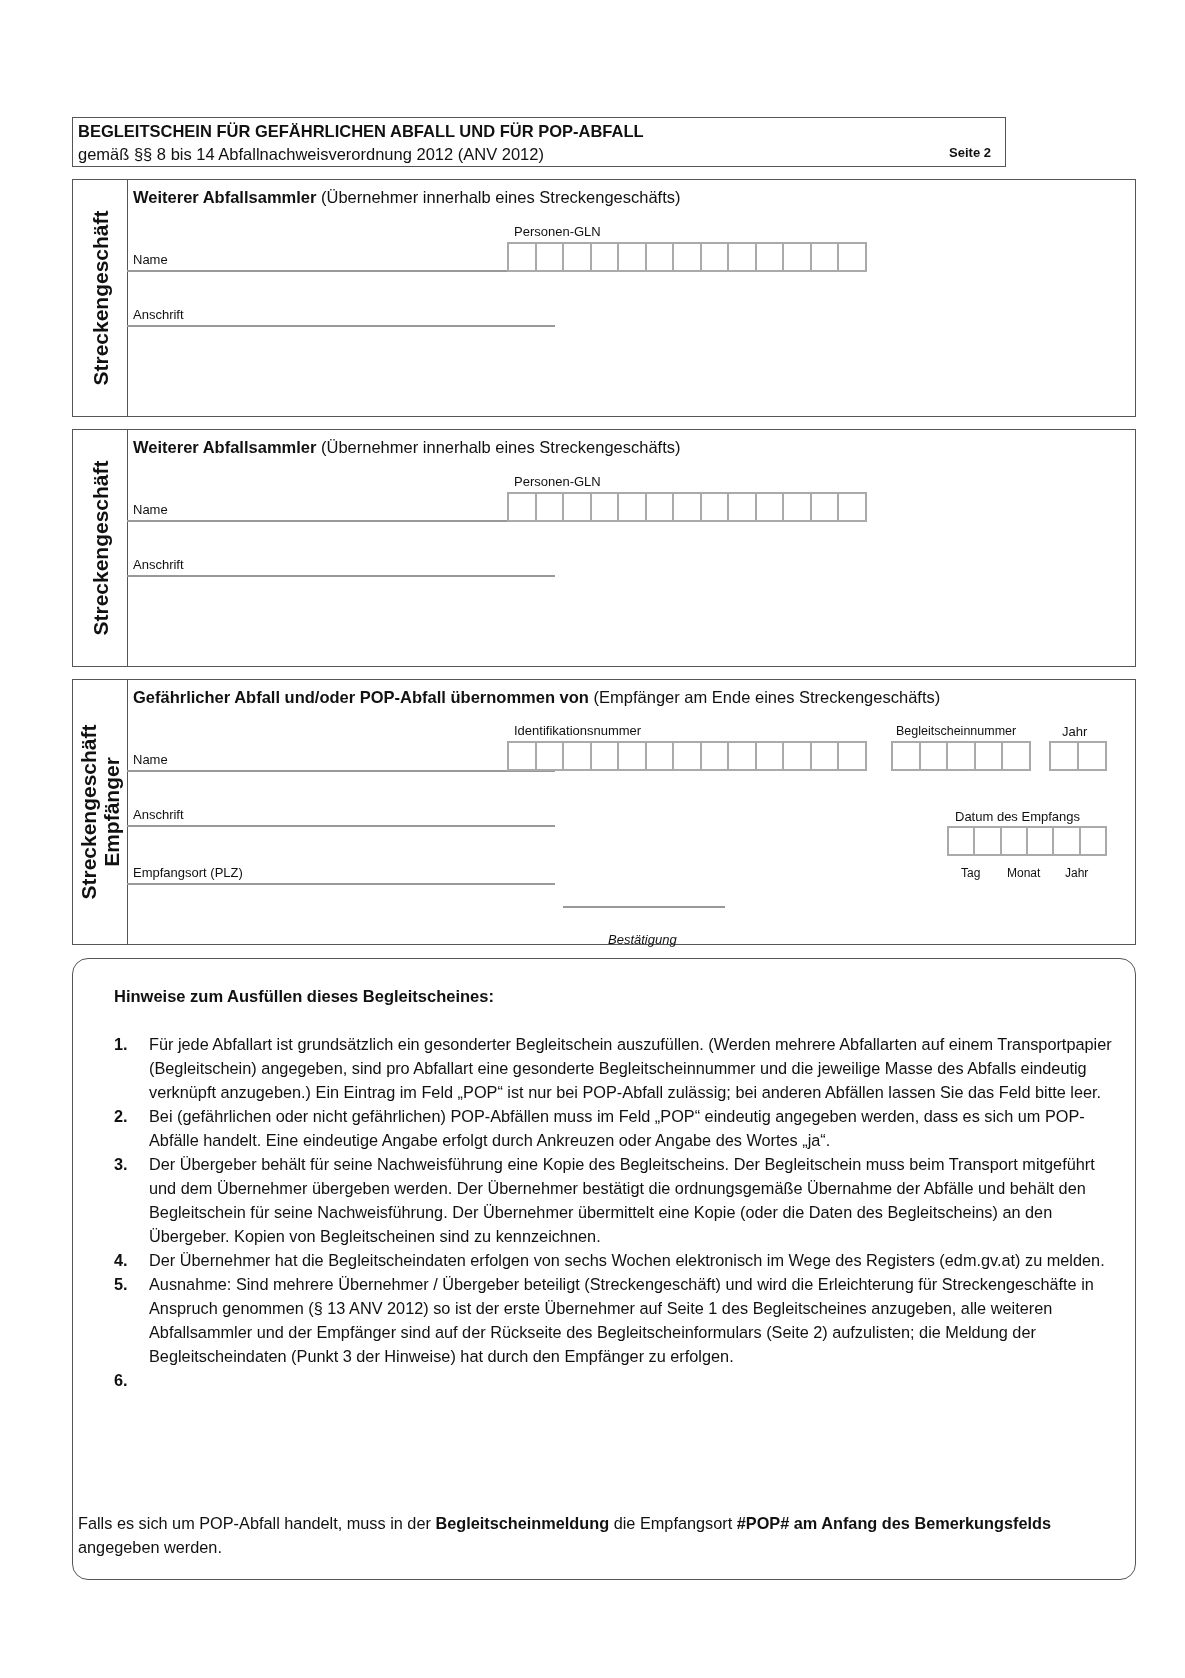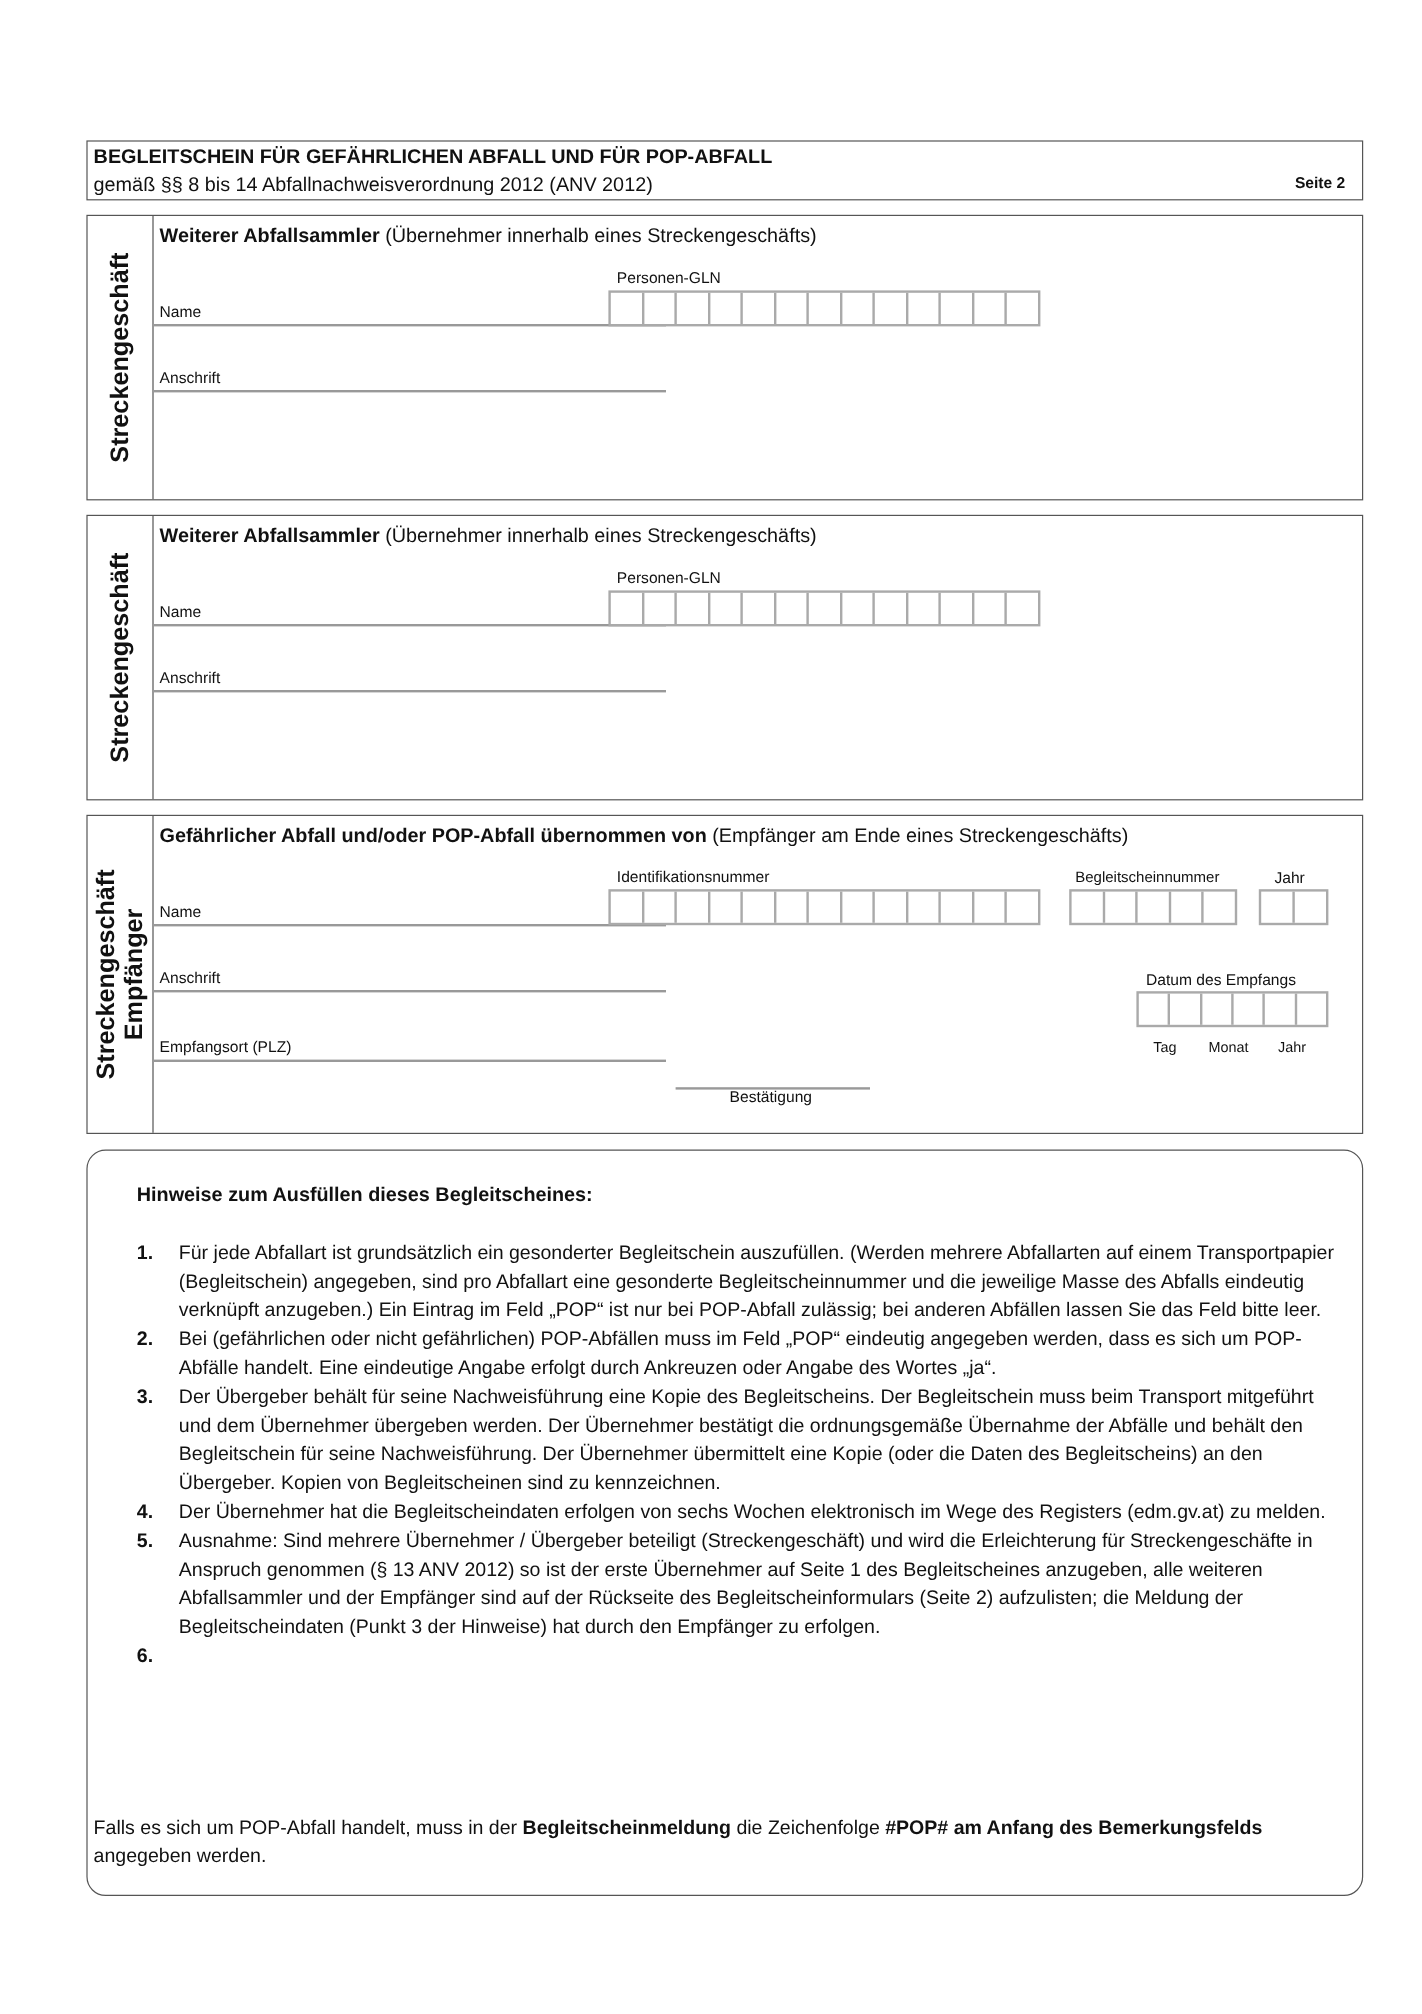--- a/index.html
+++ b/index.html
@@ -1,18 +1,18 @@
 <!DOCTYPE html>
 <html><head>
 <meta charset="utf-8">
 <style>
   html, body { margin:0; padding:0; background:#fff; }
   body { width:1185px; height:1678px; position:relative; font-family:"Liberation Sans", sans-serif; color:#111; }
   .box { position:absolute; border:1.5px solid #555; box-sizing:border-box; }
-  #header { left:72px; top:117px; width:1064px; height:50px;text-decoration:underline; }
+  #header { left:72px; top:117px; width:934px; height:50px;text-decoration:underline; }
   #header .t1 { position:absolute; left:5px; top:4px; font-size:16.5px; font-weight:bold; }
   #header .t2 { position:absolute; left:5px; top:27px; font-size:16.5px; }
   #header .pg { position:absolute; right:14px; top:27px; font-size:13px; font-weight:bold; }
 
   .section .side { position:absolute; left:0; top:0; bottom:0; width:54px; border-right:1.5px solid #555; }
   .section .vlabel { position:absolute; left:50%; top:50%; transform:translate(-50%,-50%) rotate(-90deg); white-space:nowrap; font-size:21px; font-weight:bold; text-align:center; line-height:23px; }
   .section .title { position:absolute; left:60px; top:8px; font-size:16.5px; white-space:nowrap; }
   .section .title b { font-weight:bold;margin-top:38px; }
   .lbl { position:absolute; font-size:13px; }
   .line { position:absolute; height:0; border-top:2.5px solid #999; }
@@ -144,27 +144,27 @@
       <span></span>
       <span></span>
       <span></span>
       <span></span>
     </div>
   <div class="small" style="left:888px; top:186px;">Tag</div>
   <div class="small" style="left:934px; top:186px;">Monat</div>
   <div class="small" style="left:992px; top:186px;">Jahr</div>
 
   <div class="line" style="left:490px; top:226px; width:162px;"></div>
-  <div class="lbl" style="left:535px; top:226px;">Bestätigung</div>
+  <div class="lbl" style="left:535px; top:252px;font-style:italic;">Bestätigung</div>
 </div>
 
 <div id="notes" class="box">
   <div class="h">Hinweise zum Ausfüllen dieses Begleitscheines:</div>
   <ol>
     <li><span class="n">1.</span><span>Für jede Abfallart ist grundsätzlich ein gesonderter Begleitschein auszufüllen. (Werden mehrere Abfallarten auf einem Transportpapier (Begleitschein) angegeben, sind pro Abfallart eine gesonderte Begleitscheinnummer und die jeweilige Masse des Abfalls eindeutig verknüpft anzugeben.) Ein Eintrag im Feld „POP“ ist nur bei POP-Abfall zulässig; bei anderen Abfällen lassen Sie das Feld bitte leer.</span></li>
     <li><span class="n">2.</span><span>Bei (gefährlichen oder nicht gefährlichen) POP-Abfällen muss im Feld „POP“ eindeutig angegeben werden, dass es sich um POP-Abfälle handelt. Eine eindeutige Angabe erfolgt durch Ankreuzen oder Angabe des Wortes „ja“.</span></li>
     <li><span class="n">3.</span><span>Der Übergeber behält für seine Nachweisführung eine Kopie des Begleitscheins. Der Begleitschein muss beim Transport mitgeführt und dem Übernehmer übergeben werden. Der Übernehmer bestätigt die ordnungsgemäße Übernahme der Abfälle und behält den Begleitschein für seine Nachweisführung. Der Übernehmer übermittelt eine Kopie (oder die Daten des Begleitscheins) an den Übergeber. Kopien von Begleitscheinen sind zu kennzeichnen.</span></li>
     <li><span class="n">4.</span><span>Der Übernehmer hat die Begleitscheindaten erfolgen von sechs Wochen elektronisch im Wege des Registers (edm.gv.at) zu melden.</span></li>
     <li><span class="n">5.</span><span>Ausnahme: Sind mehrere Übernehmer / Übergeber beteiligt (Streckengeschäft) und wird die Erleichterung für Streckengeschäfte in Anspruch genommen (§ 13 ANV 2012) so ist der erste Übernehmer auf Seite 1 des Begleitscheines anzugeben, alle weiteren Abfallsammler und der Empfänger sind auf der Rückseite des Begleitscheinformulars (Seite 2) aufzulisten; die Meldung der Begleitscheindaten (Punkt 3 der Hinweise) hat durch den Empfänger zu erfolgen.</span></li>
     <li><span class="n">6.</span></li>
   </ol>
-  <div class="p2"><span>Falls es sich um POP-Abfall handelt, muss in der </span><b>Begleitscheinmeldung</b><span> die Zeichenfolge </span><b>#POP# am Anfang des Bemerkungsfelds</b><span> angegeben werden.</span></div>
+  <div class="p2"><span>Falls es sich um POP-Abfall handelt, muss in der </span><b>Begleitscheinmeldung</b><span> die Empfangsort </span><b>#POP# am Anfang des Bemerkungsfelds</b><span> angegeben werden.</span></div>
 </div>
 
 </body></html>

